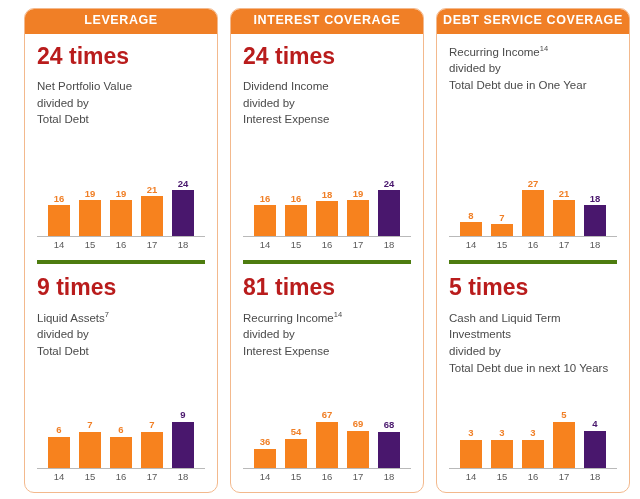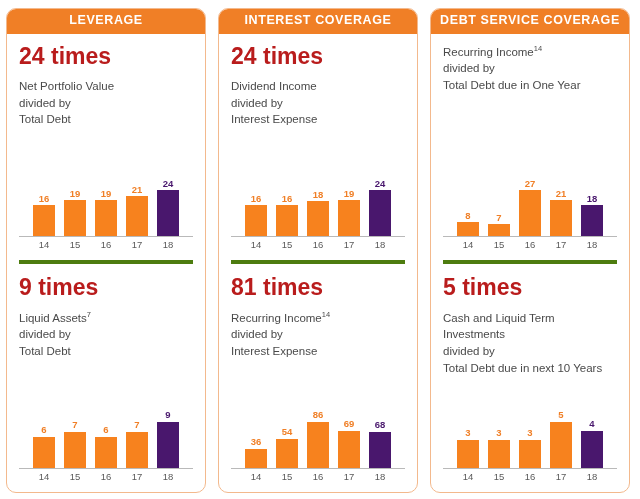--- a/index.html
+++ b/index.html
@@ -12,21 +12,21 @@
     height: 499px;
     font-family: "Liberation Sans", sans-serif;
     overflow: hidden;
   }
 
   .board {
     display: flex;
     width: 640px;
     height: 499px;
     box-sizing: border-box;
-    padding: 8px 10px 6px 6px;
+    padding: 8px 10px 6px 24px;
     gap: 12px;
   }
 
   .panel {
     position: relative;
     flex: 1 1 0;
     display: flex;
     flex-direction: column;
     border: 1px solid #f3b98d;
     border-radius: 10px;
@@ -290,21 +290,21 @@
           <div class="bars">
               <div class="bar-col">
                 <div class="bar-label">36</div>
                 <div class="bar-rect" style="height: 19px;"></div>
               </div>
               <div class="bar-col">
                 <div class="bar-label">54</div>
                 <div class="bar-rect" style="height: 29px;"></div>
               </div>
               <div class="bar-col">
-                <div class="bar-label">86</div>
+                <div class="bar-label">67</div>
                 <div class="bar-rect" style="height: 46px;"></div>
               </div>
               <div class="bar-col">
                 <div class="bar-label">69</div>
                 <div class="bar-rect" style="height: 37px;"></div>
               </div>
               <div class="bar-col highlight">
                 <div class="bar-label">68</div>
                 <div class="bar-rect" style="height: 36px;"></div>
               </div>

